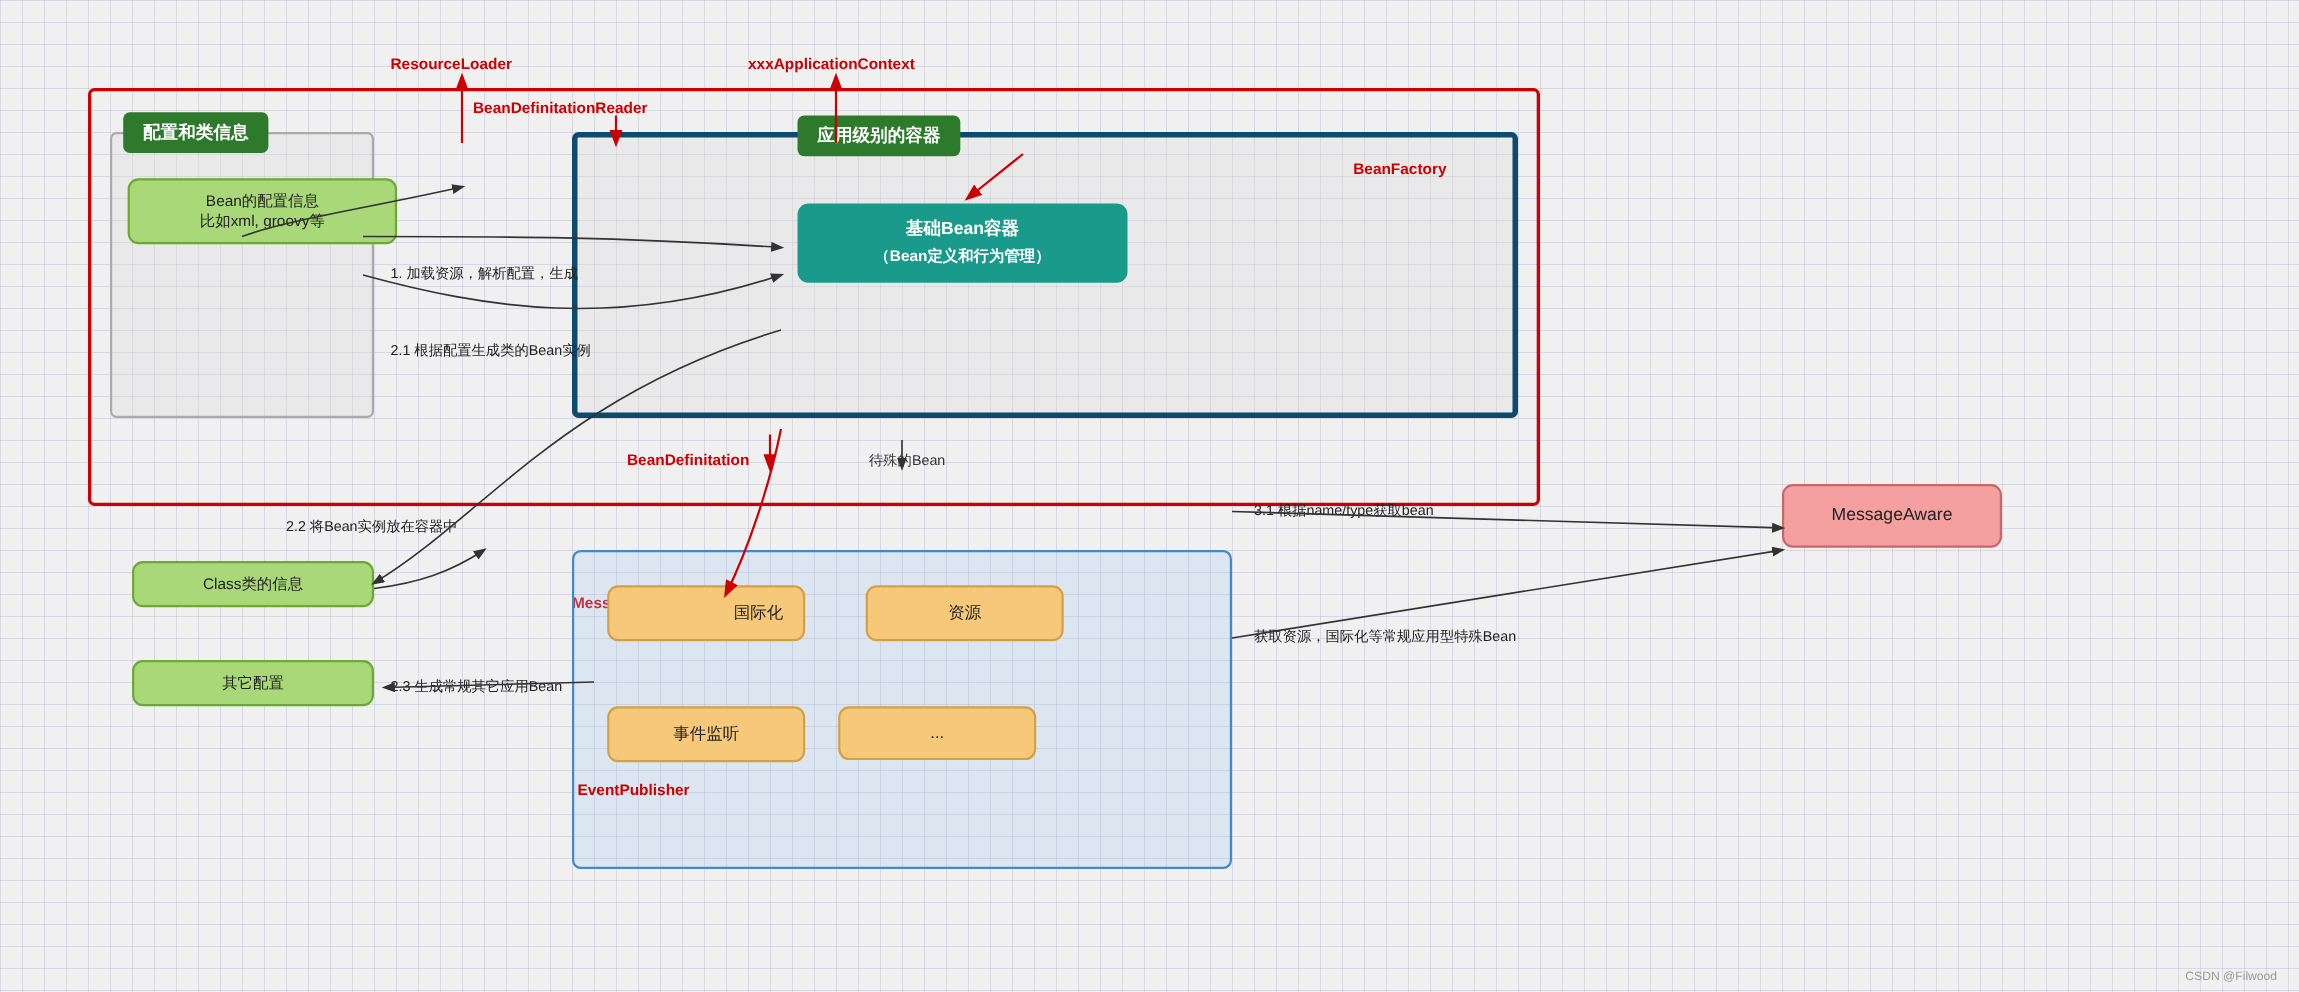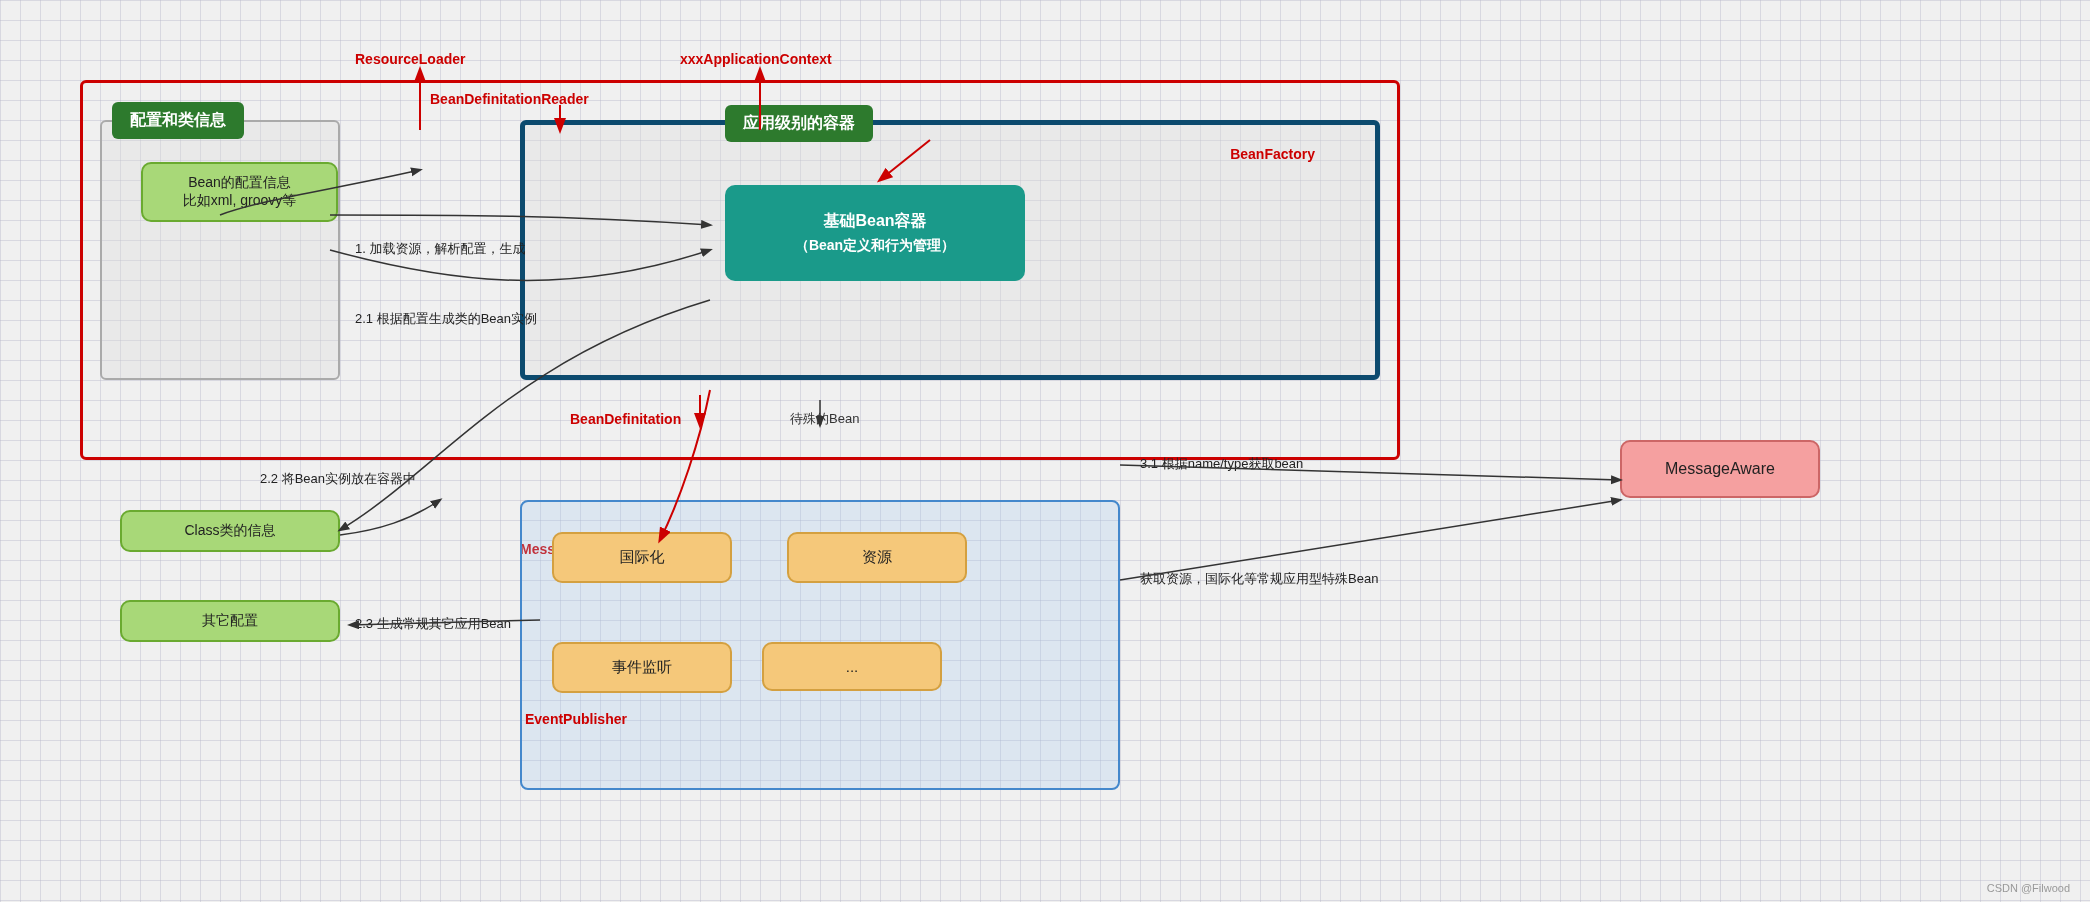--- a/index.html
+++ b/index.html
@@ -81,21 +81,21 @@
       font-size: 14px;
       text-align: center;
       color: #222;
     }
 
     
     .teal-box {
       background-color: #1a9a8a;
       color: white;
       border-radius: 10px;
-      padding: 24px 20px;
+      padding: 12px 20px;
       font-size: 16px;
       font-weight: bold;
       text-align: center;
       line-height: 1.5;
     }
 
     
     .blue-container {
       position: absolute;
       top: 460px;
@@ -180,21 +180,21 @@
   <div style="position:absolute; top:50px; left:370px;text-align:center;">
     <span class="red-label">BeanDefinitationReader</span>
   </div>
 
   <div class="config-gray-box">
 
     <div style="position:absolute; top:-20px; left:10px;">
       <div class="green-label">配置和类信息</div>
     </div>
 
-    <div class="light-green-box" style="position:absolute; top:40px; left:14px; width:197px;margin-left:25px;">
+    <div class="light-green-box" style="position:absolute; top:40px; left:14px; width:245px;">
       <span>Bean的配置信息</span><br>
       <span>比如xml, groovy等</span>
     </div>
   </div>
 
   <div class="app-container-gray-box">
 
     <div style="position:absolute; top:-20px; left:200px;">
       <div class="green-label">应用级别的容器</div>
     </div>
@@ -240,21 +240,21 @@
   <div class="step-label" style="top:575px; left:295px;">
     <span>2.3 生成常规其它应用Bean</span>
   </div>
 
   <div style="position:absolute; top:500px; left:460px;">
     <span class="red-label">MessageAware</span>
   </div>
 
   <div class="blue-container">
 
-    <div class="orange-box" style="position:absolute; top:30px; left:30px; width:180px;">
+    <div class="orange-box" style="position:absolute; top:30px; left:30px; width:180px;text-align:right;">
       <span>国际化</span>
     </div>
     <div class="orange-box" style="position:absolute; top:30px; left:240px; width:180px;margin-left:25px;">
       <span>资源</span>
     </div>
     <div class="orange-box" style="position:absolute; top:140px; left:30px; width:180px;">
       <span>事件监听</span>
     </div>
     <div class="orange-box" style="position:absolute; top:140px; left:240px; width:180px;">
       <span>...</span>

